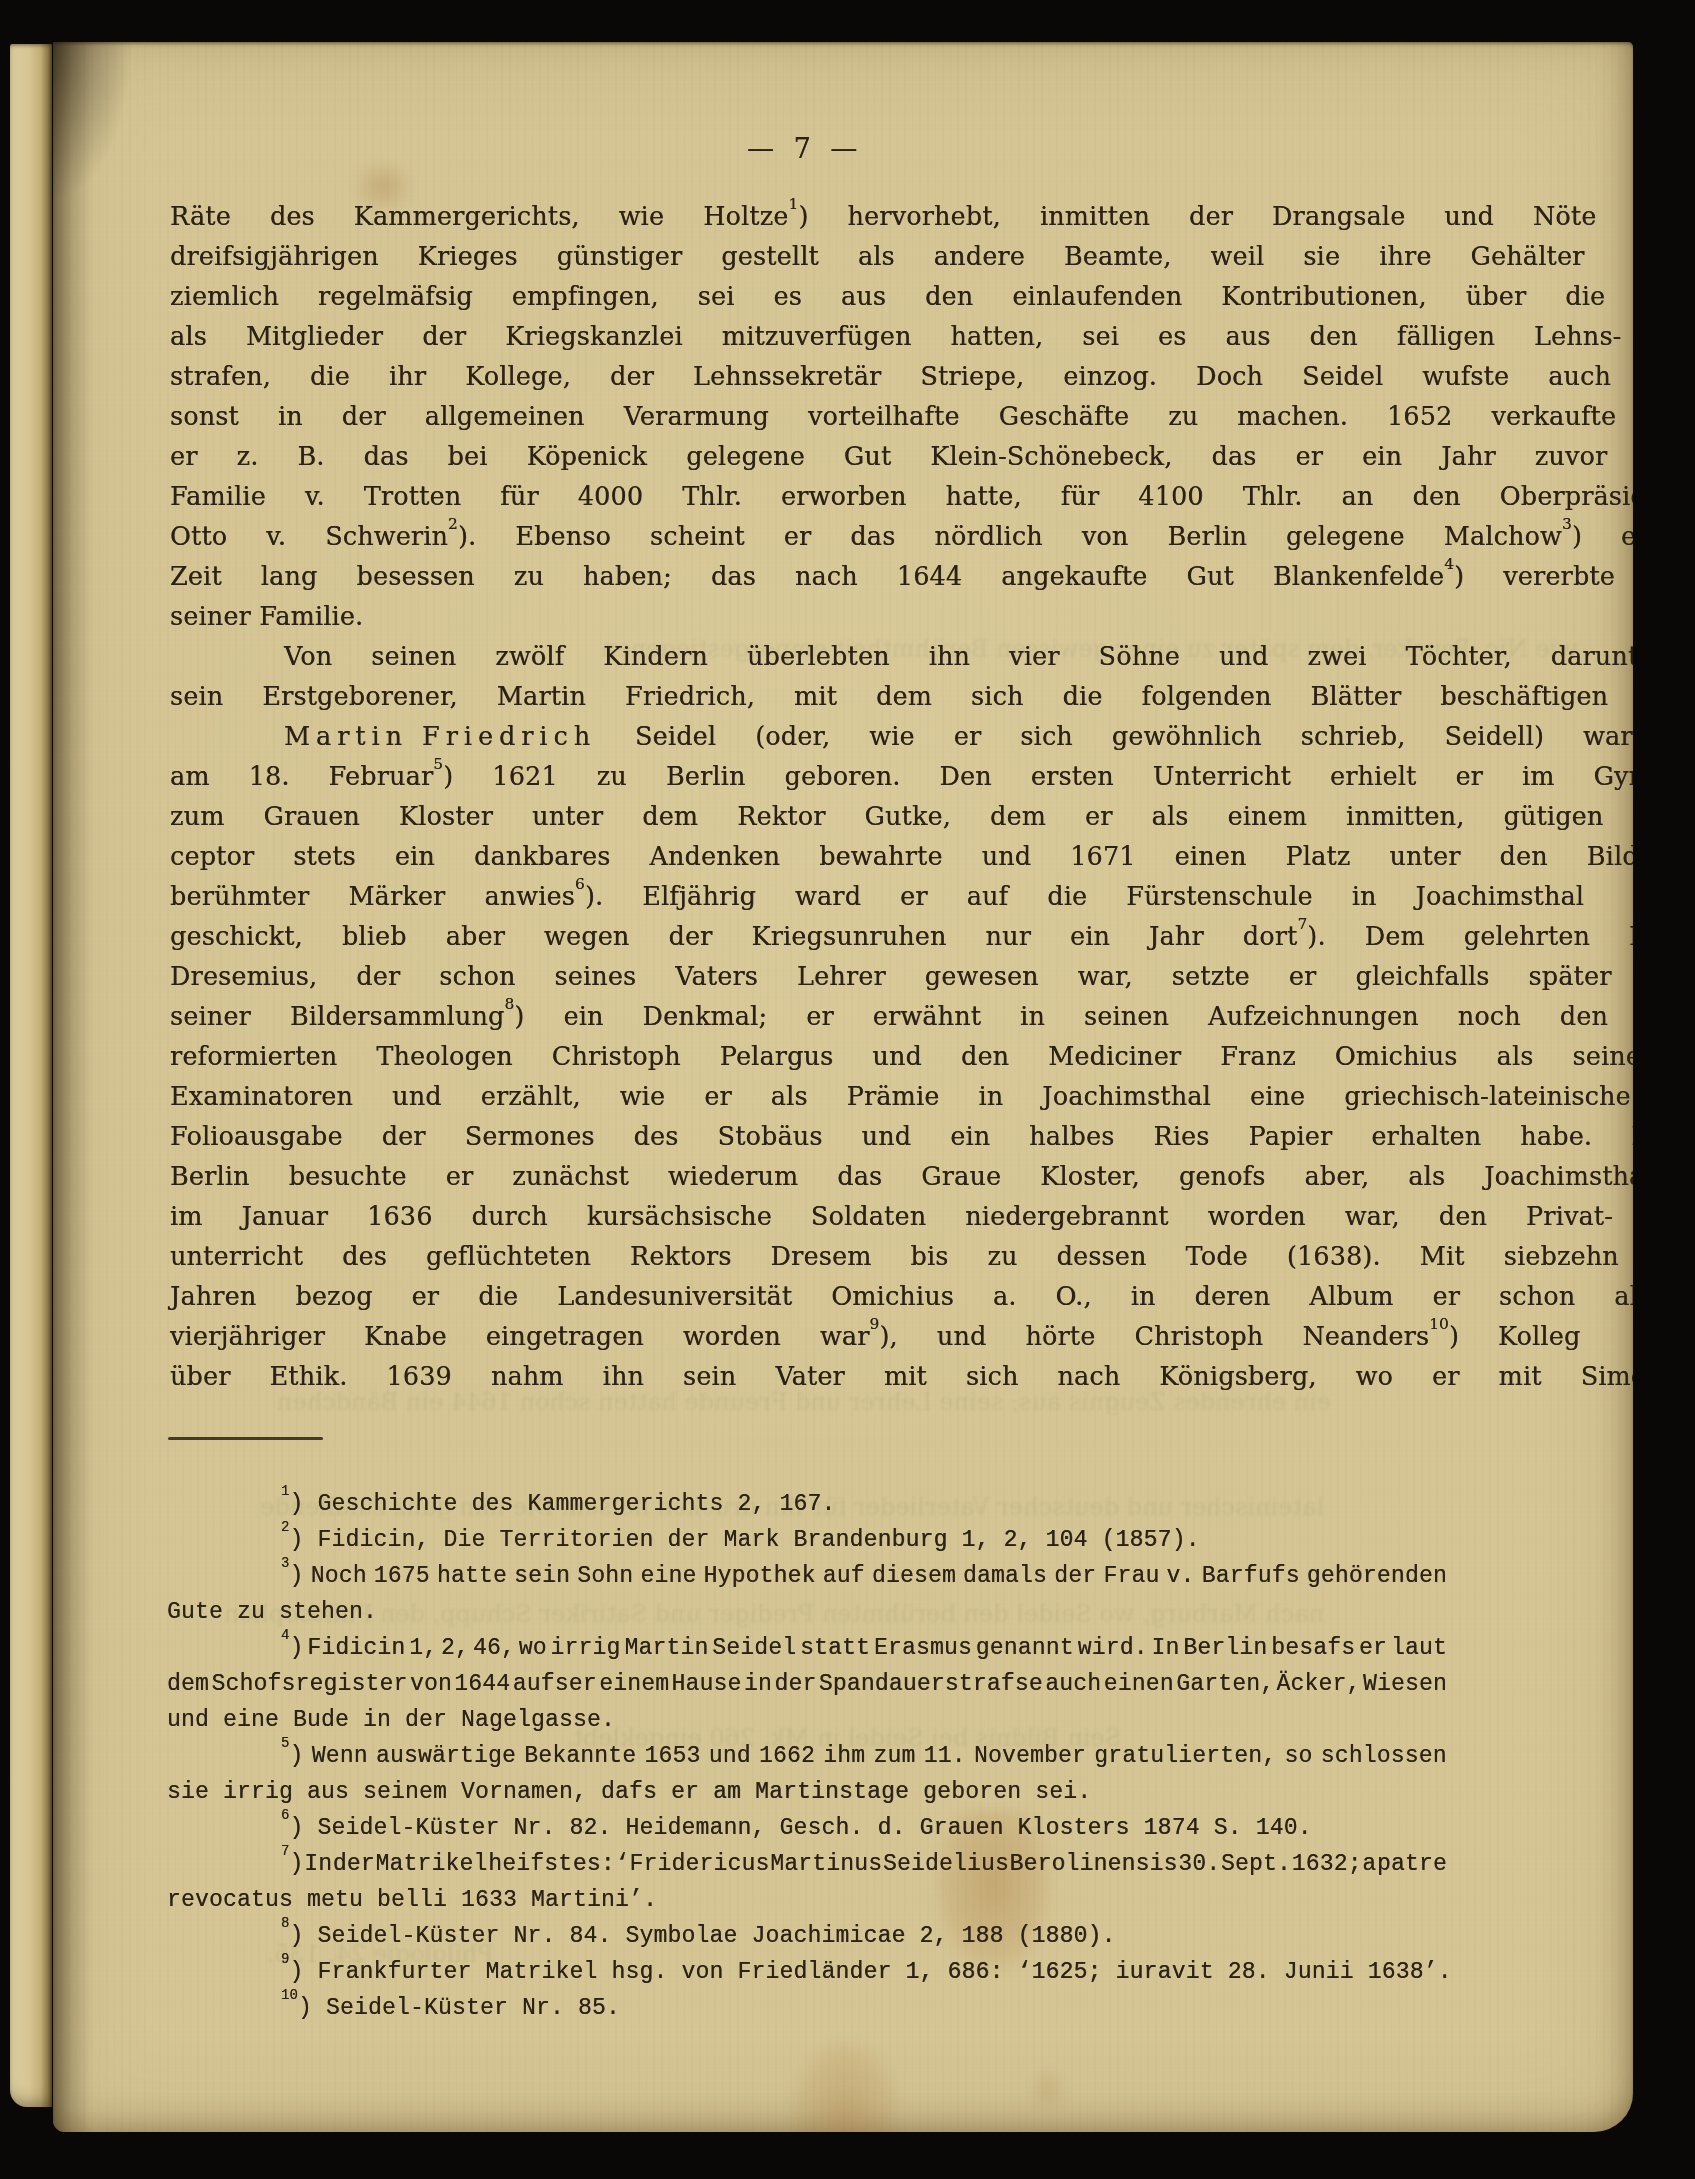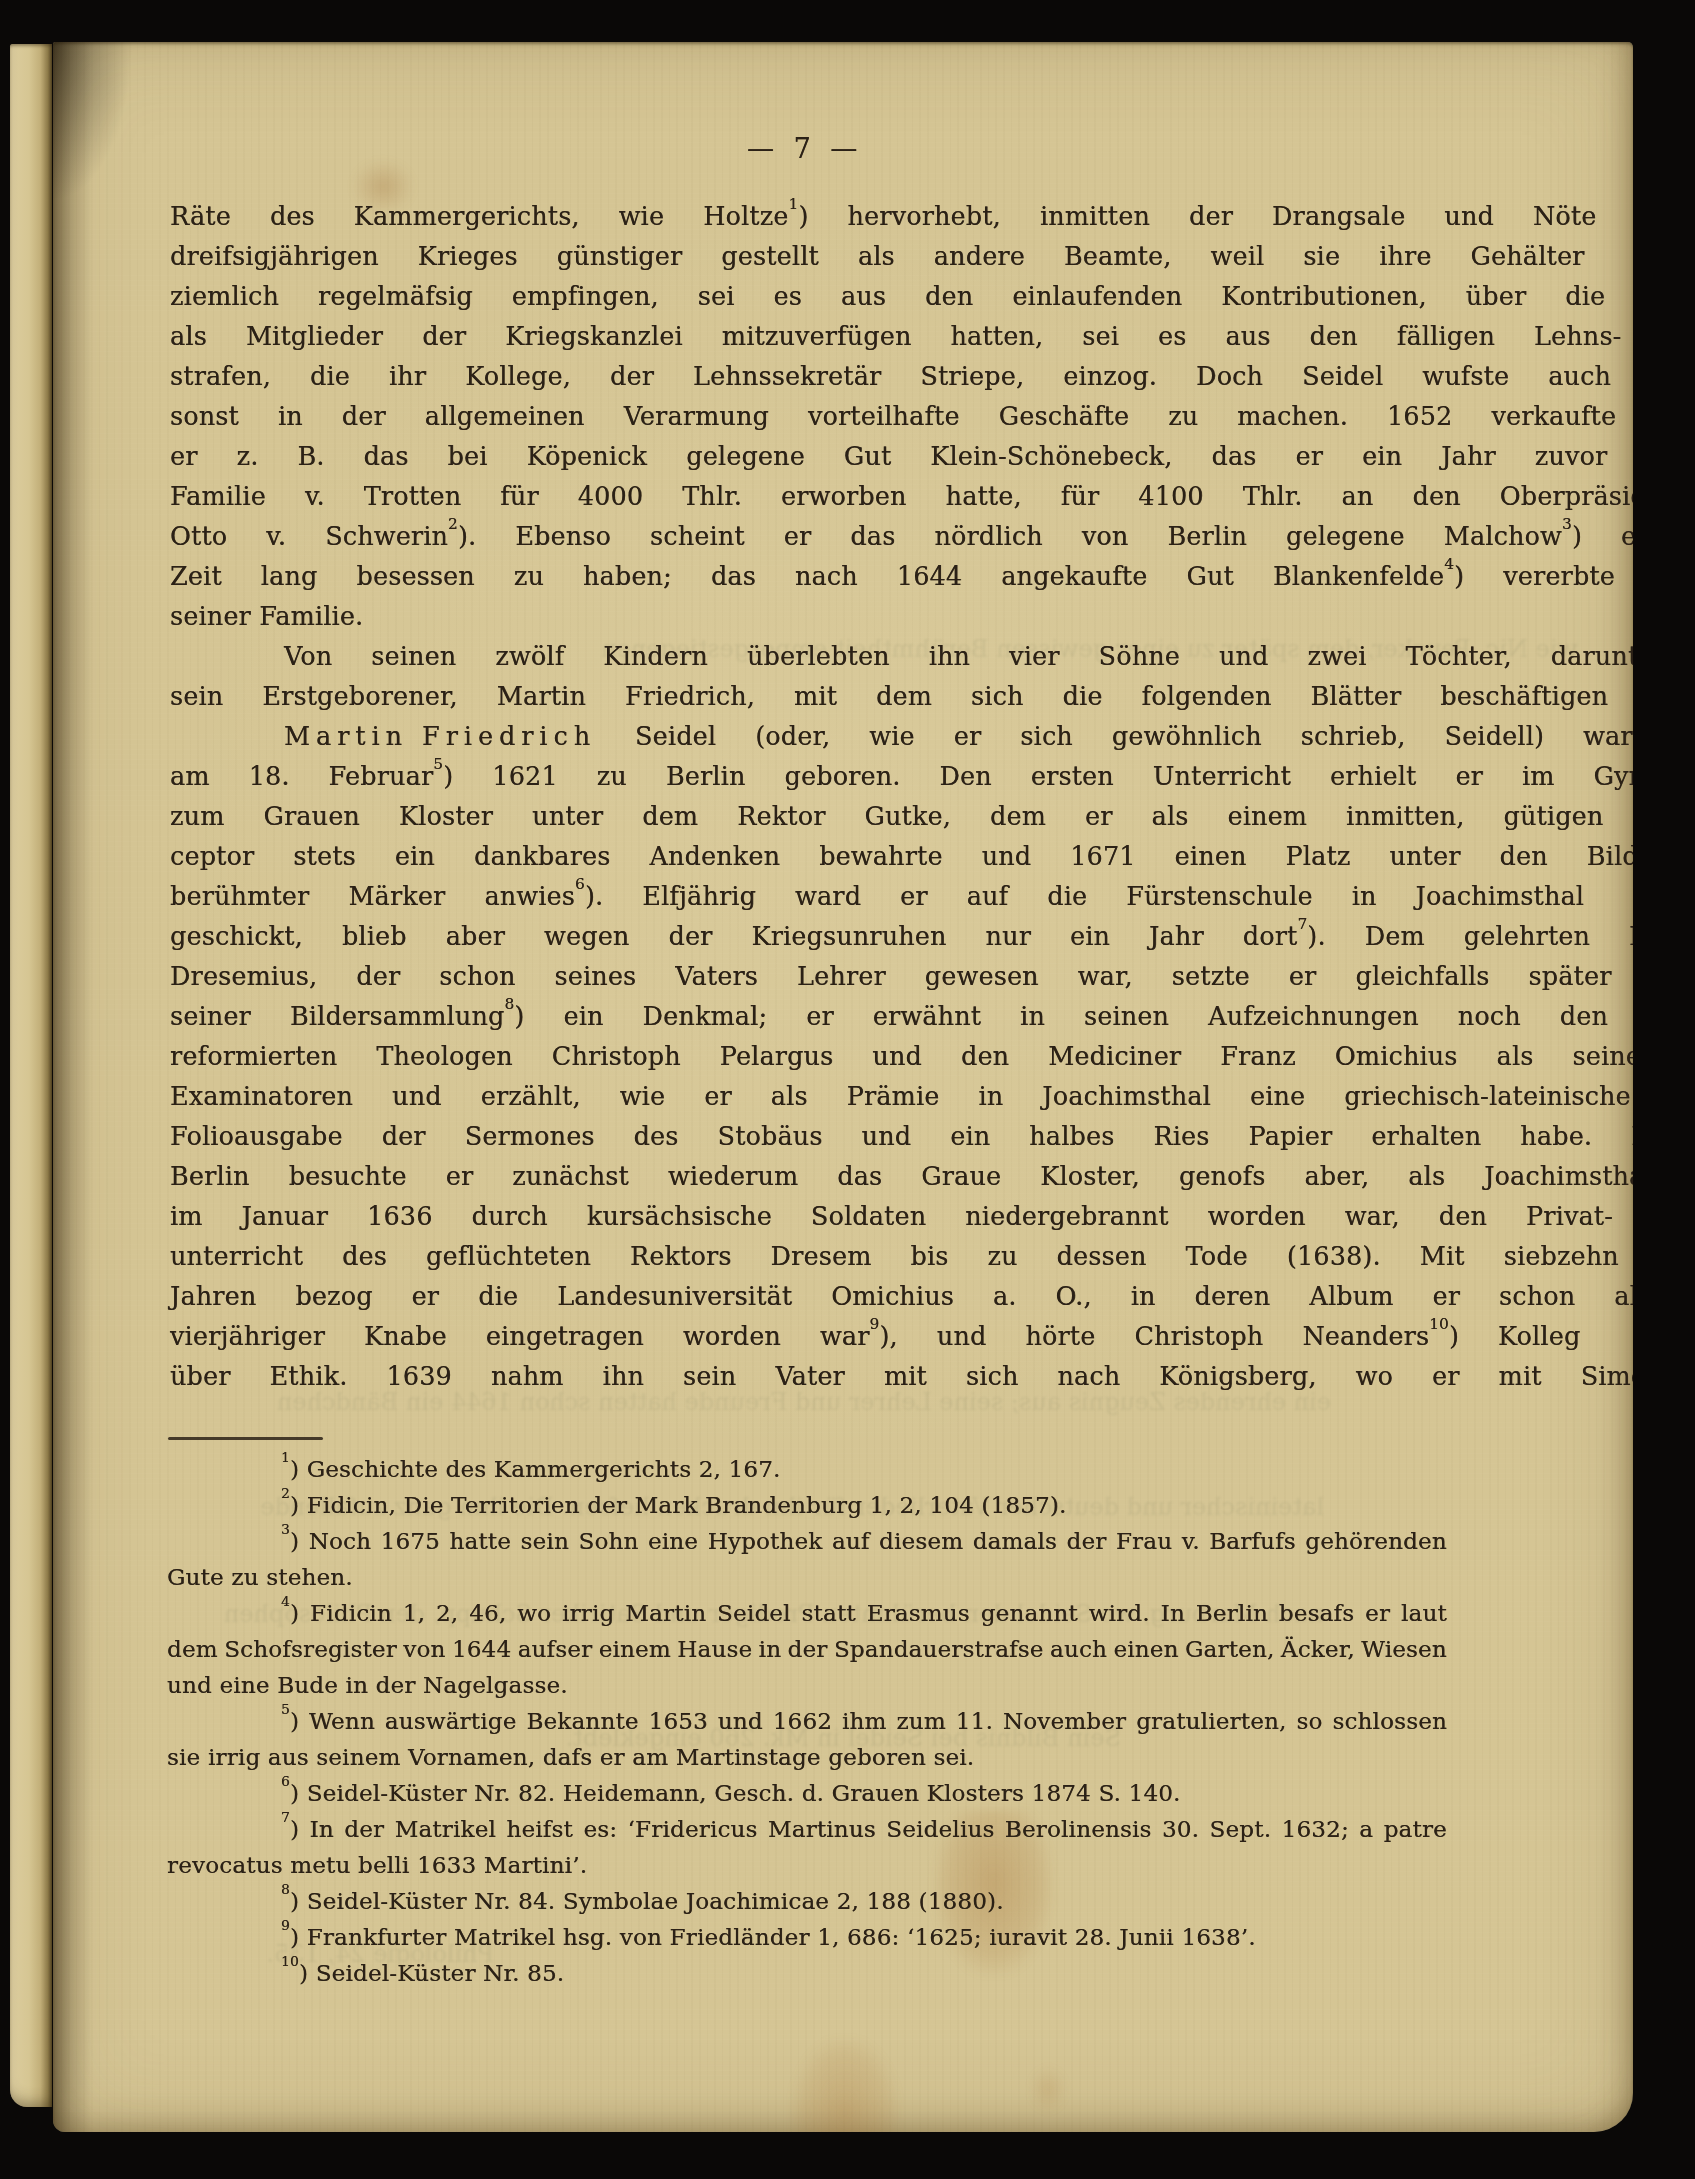--- a/index.html
+++ b/index.html
@@ -55,21 +55,21 @@
   .line{height:40px;line-height:40px;white-space:pre;}
   .line.just{display:flex;justify-content:space-between;gap:39px;}
   .line.plain{display:block;}
   .line.ind{padding-left:114px;}
 
   .footnote-rule{
     position:absolute;left:115px;top:1395px;width:155px;height:3.4px;
     background:var(--ink,#2b2116);opacity:.85;border-radius:1.7px;
   }
 
-  .footnotes{position:absolute;left:114px;top:1409px;width:1280px;font-size:23px;letter-spacing:0.2px;}
+  .footnotes{position:absolute;left:114px;top:1444px;width:1280px;font-size:23px;letter-spacing:0.2px;font-family:Liberation Mono, monospace;}
   .fn-line{height:36px;line-height:36px;white-space:pre;}
   .fn-line.just{display:flex;justify-content:space-between;}
   .fn-line.ind{padding-left:114px;}
 
   sup{font-size:60%;line-height:0;position:relative;top:-.45em;}
   .sperr{letter-spacing:6px;margin-top:36px;}
 
   .body-text,.footnotes,.page-number{
     text-shadow:0.3px 0.3px 0.6px rgba(43,32,20,.75);
   }

